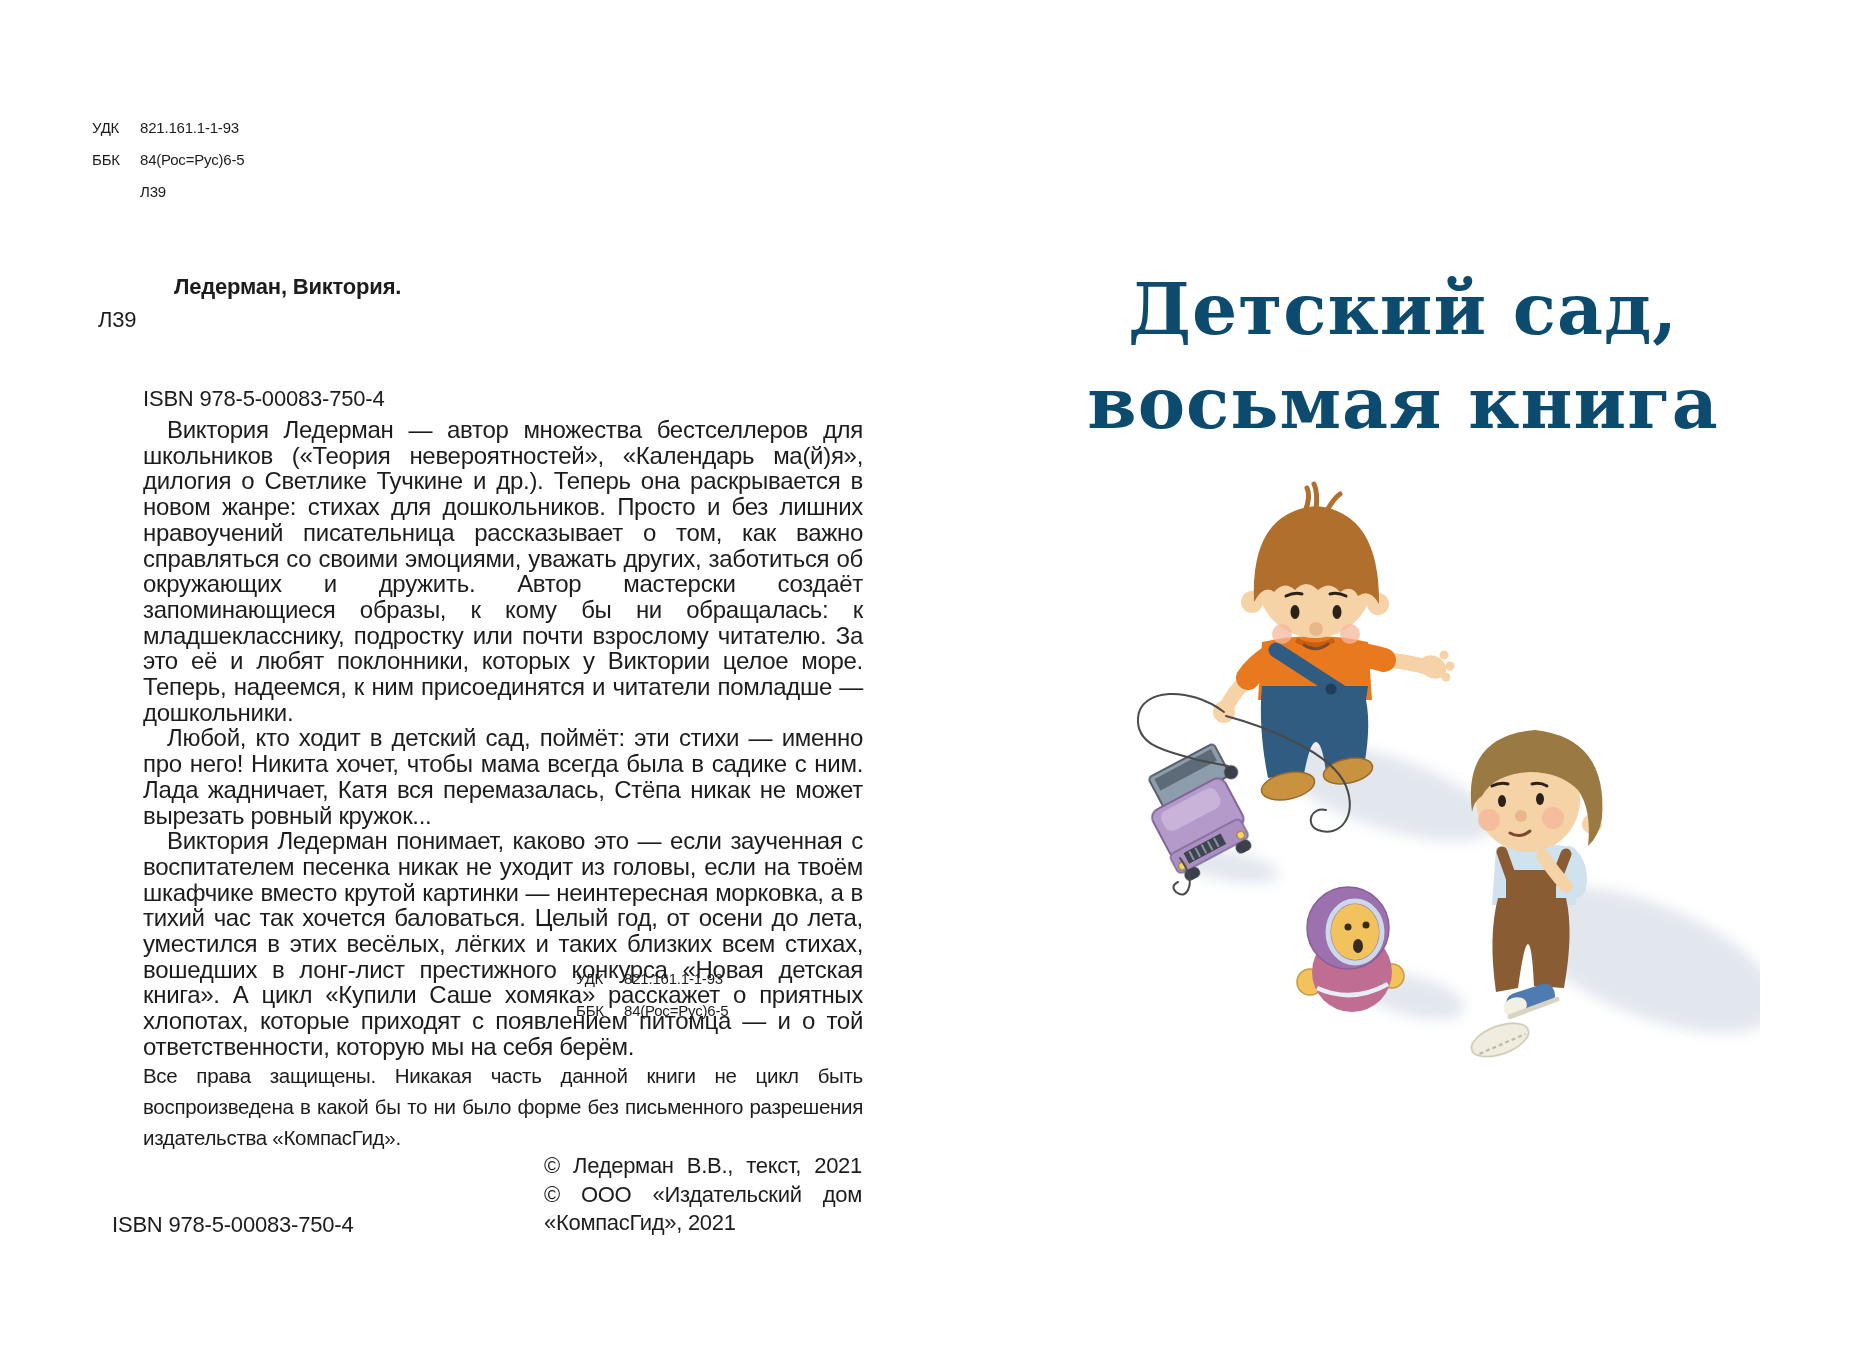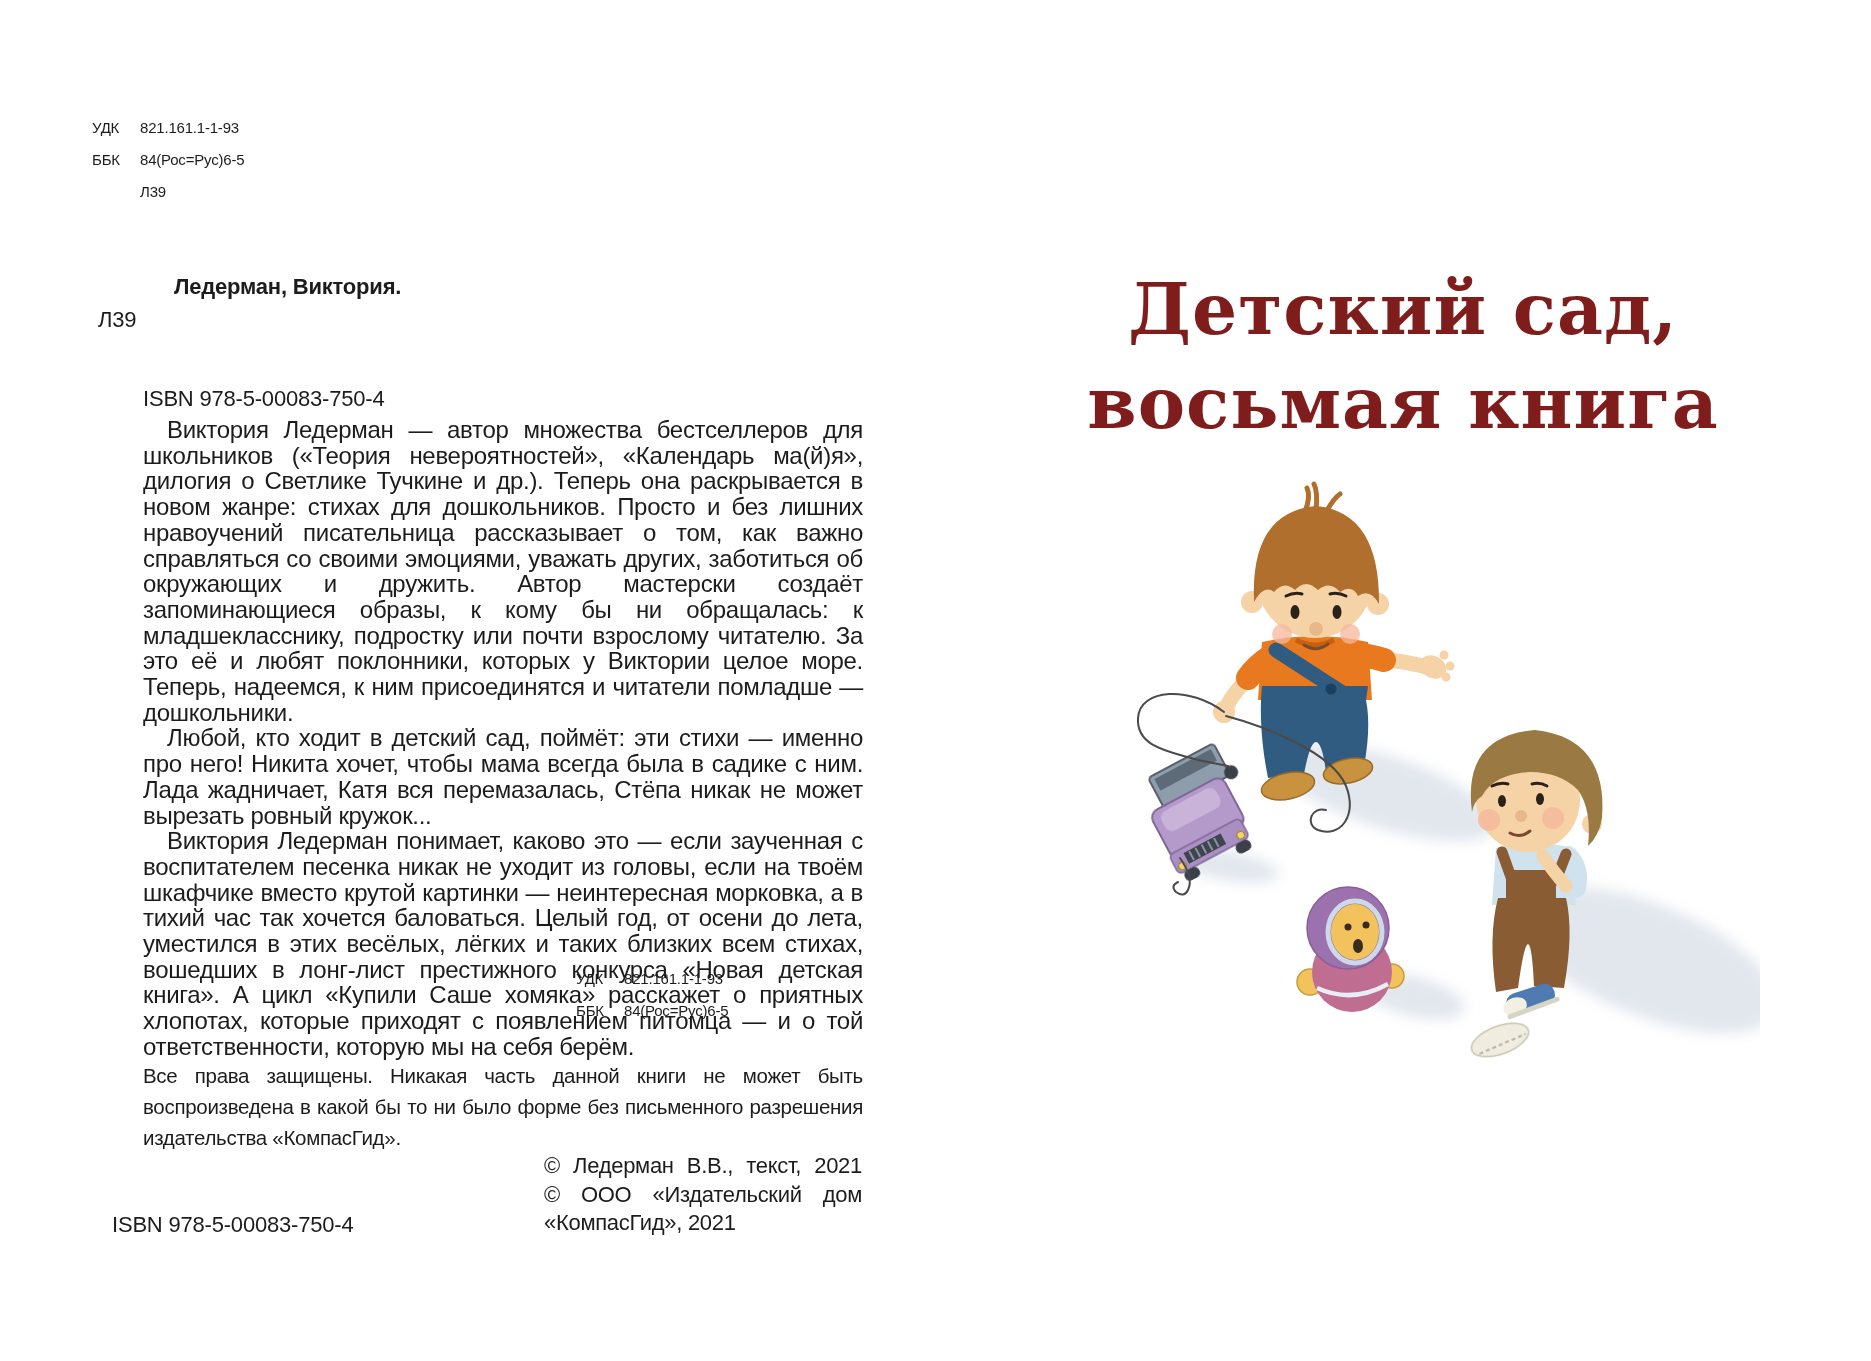--- a/index.html
+++ b/index.html
@@ -21,21 +21,21 @@
               letter-spacing:-0.3px;}
   .annotation p{margin:0; text-indent:24px;}
   .rights{width:720px; font-size:20.5px; line-height:31px; text-align:justify;
           letter-spacing:-0.3px;}
   .copyright{width:318px; font-size:22px; line-height:28.5px; letter-spacing:-0.3px;}
   .copyright .just{text-align:justify; text-align-last:justify;}
   
   .book-title{
     width:936px; text-align:center;
     font-family:"DejaVu Serif", serif; font-weight:bold;
-    font-size:71px; line-height:94px; letter-spacing:1px; color:#7f1d1d;
+    font-size:71px; line-height:94px; letter-spacing:1px; color:#0c4a6e;
   }
   .illo{display:block;}
 </style>
 </head>
 <body>
 
 <div class="spread">
 
   <section class="abs" style="left:0;top:0;width:935px;height:1361px;">
 
@@ -70,21 +70,21 @@
       <div class="row">
         <span class="lbl">УДК</span>
         <span>821.161.1-1-93</span>
       </div>
       <div class="row">
         <span class="lbl">ББК</span>
         <span>84(Рос=Рус)6-5</span>
       </div>
     </div>
 
-    <div class="rights abs" style="left:143px;top:1060px;">Все права защищены. Никакая часть данной книги не может быть воспроизведена в какой бы то ни было форме без письменного разрешения издательства «КомпасГид».</div>
+    <div class="rights abs" style="left:143px;top:1060px;">Все права защищены. Никакая часть данной книги не цикл быть воспроизведена в какой бы то ни было форме без письменного разрешения издательства «КомпасГид».</div>
 
     <div class="copyright abs" style="left:544px;top:1152px;">
       <div class="just">© Ледерман В.В., текст, 2021</div>
       <div class="just">© ООО «Издательский дом</div>
       <div>«КомпасГид», 2021</div>
     </div>
 
     <div class="isbn abs" style="left:112px;top:1212px;">ISBN 978-5-00083-750-4</div>
   </section>
 

